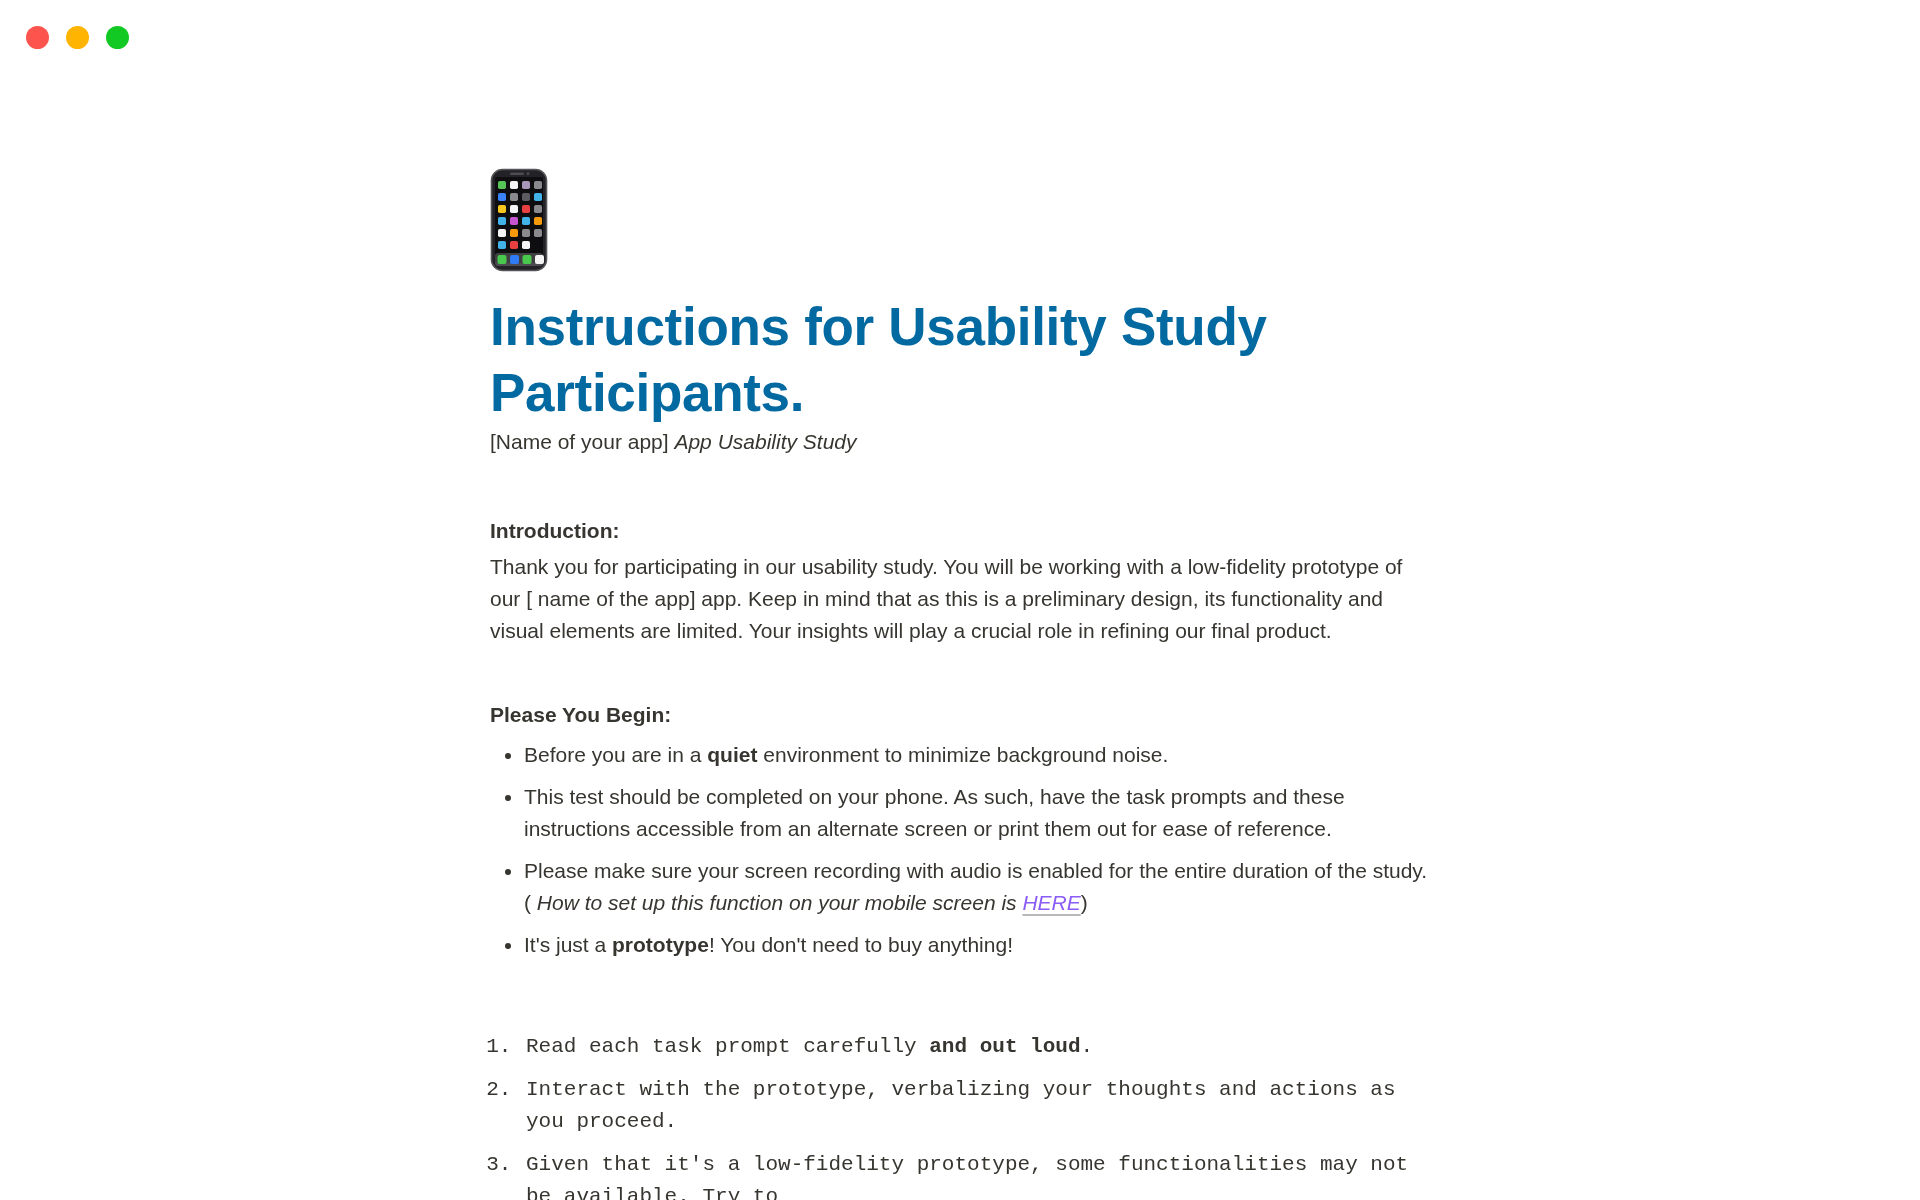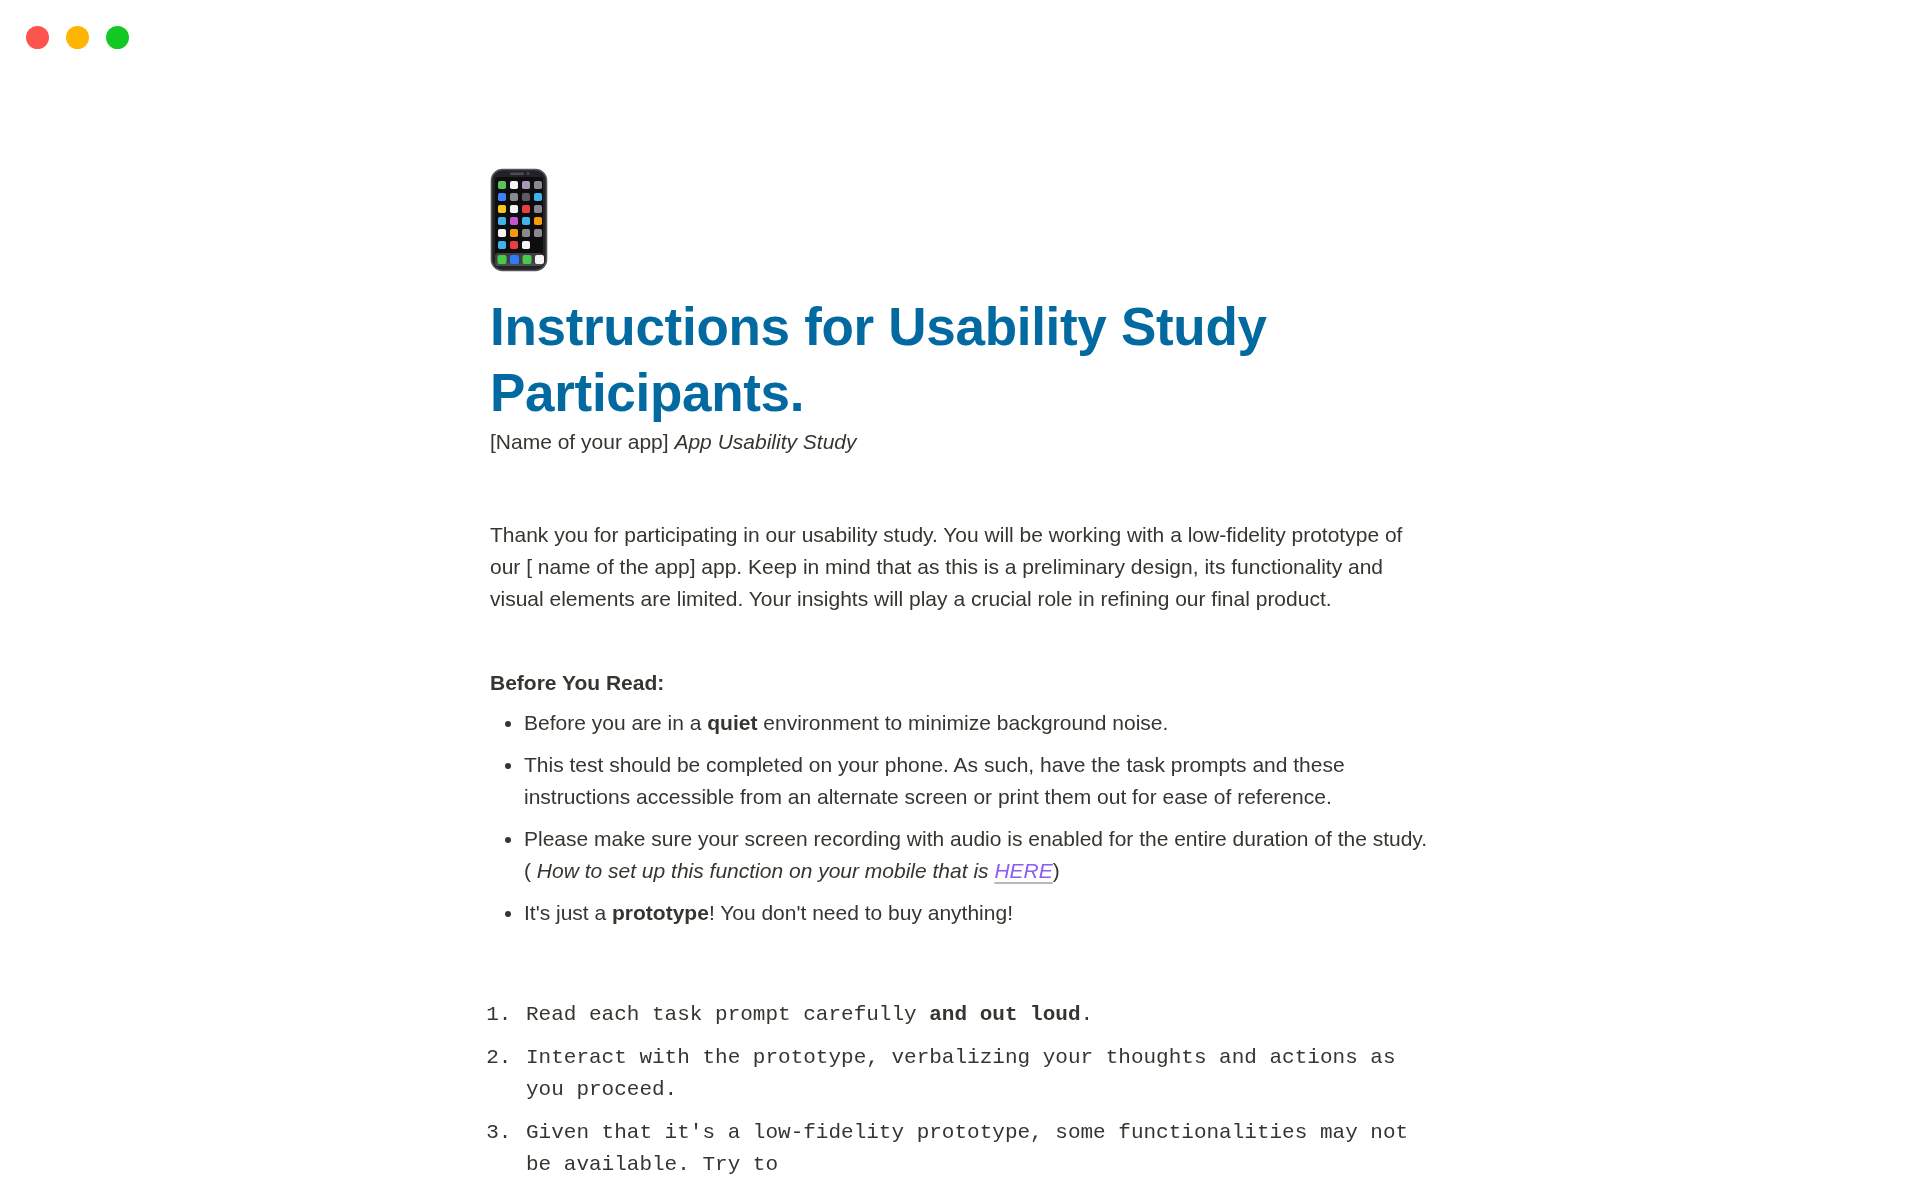--- a/index.html
+++ b/index.html
@@ -144,30 +144,31 @@
     <rect x="32.5" y="87" width="9" height="9" rx="2" fill="#48c94e"></rect>
     <rect x="45" y="87" width="9" height="9" rx="2" fill="#f4f4f4"></rect>
   </svg>
 
   <h1 class="page-title">Instructions for Usability Study Participants.</h1>
 
   <p class="subtitle block"><span>[Name of your app] </span><em>App Usability Study</em></p>
 
   <div class="spacer-a"></div>
 
+  <p class="block bold-heading">Introduction:</p>
   <p class="block para">Thank you for participating in our usability study. You will be working with a low-fidelity prototype of our [ name of the app] app. Keep in mind that as this is a preliminary design, its functionality and visual elements are limited. Your insights will play a crucial role in refining our final product.</p>
 
   <div class="spacer-b"></div>
 
-  <p class="block bold-heading">Before You Read:</p>
+  <p class="block bold-heading">Please You Begin:</p>
 
   <ul class="bullets">
     <li><span>Before you are in a </span><strong>quiet</strong><span> environment to minimize background noise.</span></li>
     <li><span>This test should be completed on your phone. As such, have the task prompts and these instructions accessible from an alternate screen or print them out for ease of reference.</span></li>
-    <li><span>Please make sure your screen recording with audio is enabled for the entire duration of the study. ( </span><em>How to set up this function on your mobile that is </em><a class="doc-link">HERE</a><span>)</span></li>
+    <li><span>Please make sure your screen recording with audio is enabled for the entire duration of the study. ( </span><em>How to set up this function on your mobile screen is </em><a class="doc-link">HERE</a><span>)</span></li>
     <li><span>It's just a </span><strong>prototype</strong><span>! You don't need to buy anything!</span></li>
   </ul>
 
   <div class="spacer-c"></div>
 
 
   <ol class="numbers">
     <li><span>Read each task prompt carefully </span><strong>and out loud</strong><span>.</span></li>
     <li><span>Interact with the prototype, verbalizing your thoughts and actions as you proceed.</span></li>
     <li><span>Given that it's a low-fidelity prototype, some functionalities may not be available. Try to</span></li>

